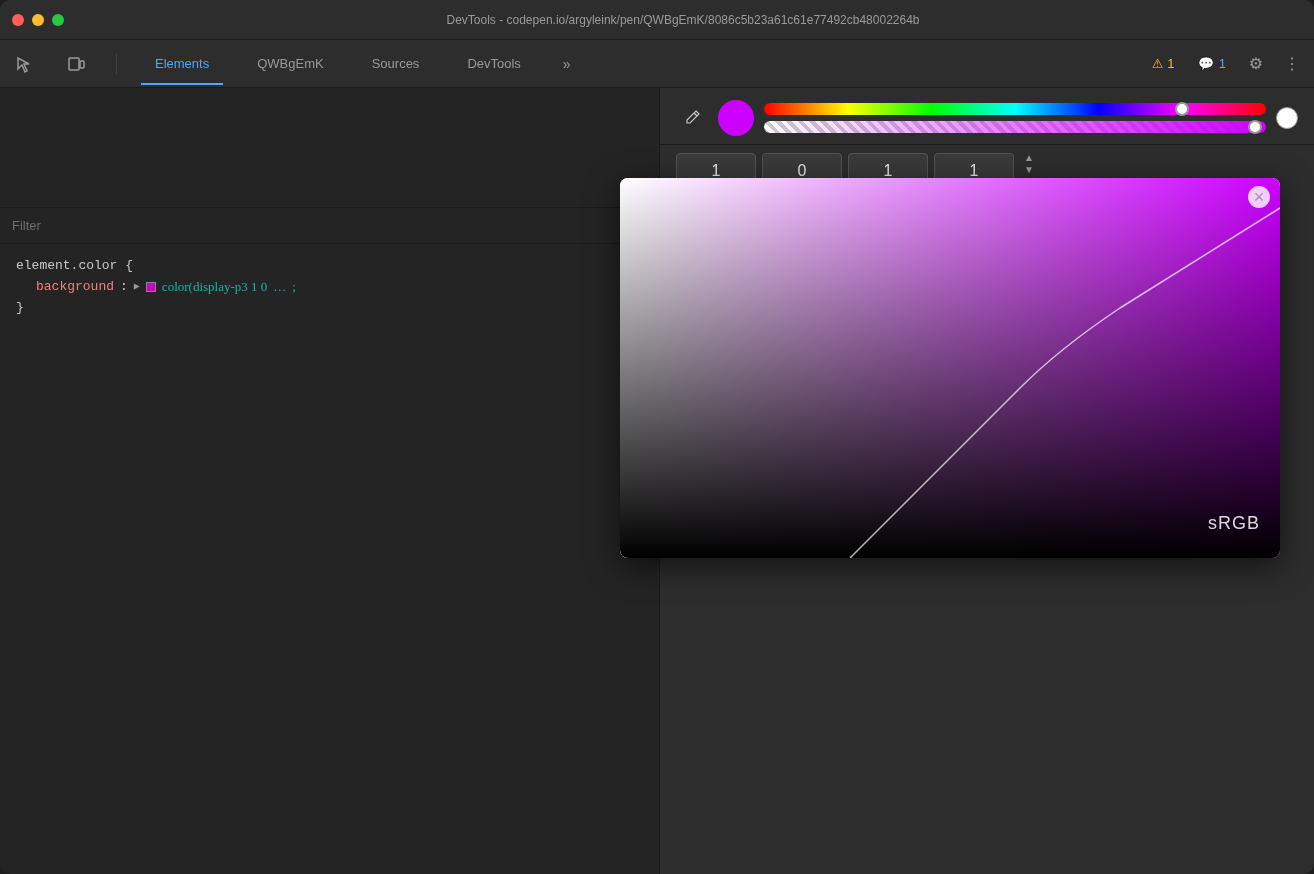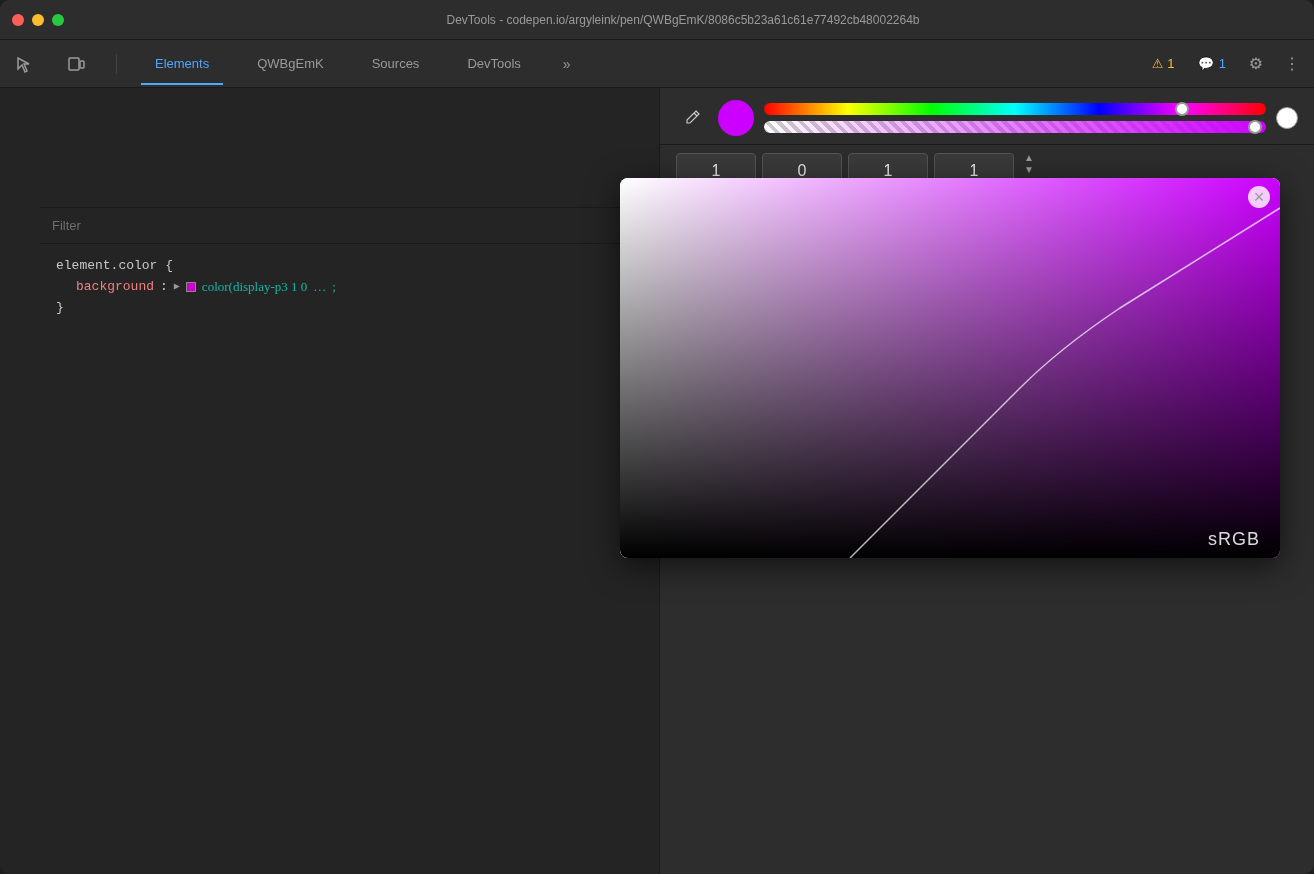--- a/index.html
+++ b/index.html
@@ -145,21 +145,20 @@
       position: relative;
     }
 
     
     .left-panel {
       width: 660px;
       background: #242424;
       display: flex;
       flex-direction: column;
       border-right: 1px solid #1a1a1a;
-      padding-left: 40px;
     }
 
     .filter-bar {
       height: 36px;
       border-bottom: 1px solid #1a1a1a;
       display: flex;
       align-items: center;
       padding: 0 12px;
     }
     .filter-text {
@@ -223,21 +222,21 @@
       position: absolute;
       top: 0;
       right: 0;
       width: 100%;
       height: 100%;
       pointer-events: none;
     }
 
     .srgb-label {
       position: absolute;
-      bottom: 8px;
+      bottom: 24px;
       right: 20px;
       color: rgba(255,255,255,0.85);
       font-size: 18px;
       font-weight: 500;
       letter-spacing: 1px;
     }
 
     .close-btn-overlay {
       position: absolute;
       top: 8px;

